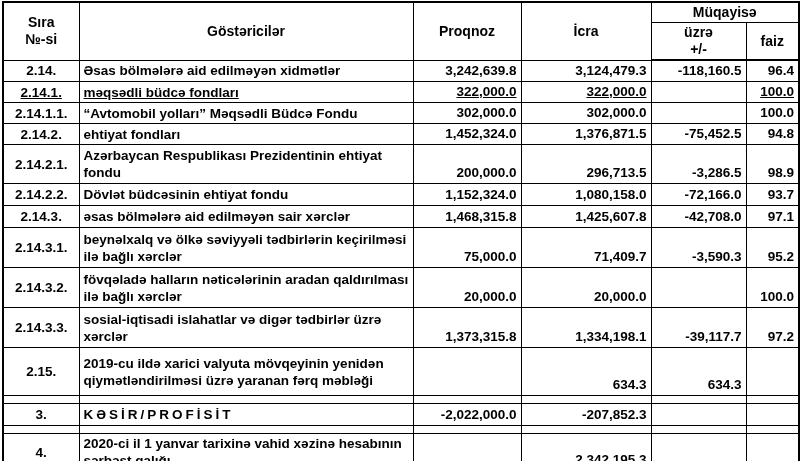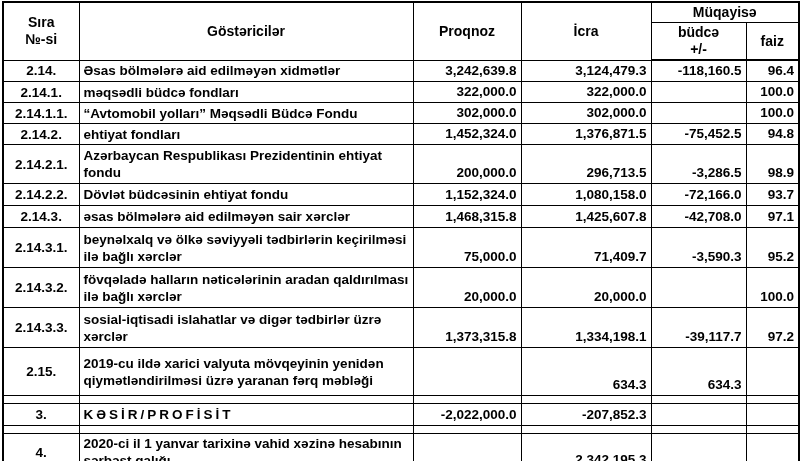--- a/index.html
+++ b/index.html
@@ -81,35 +81,35 @@
   <thead>
     <tr class="h1" style="height:18px">
       <th rowspan="2" class="pre">Sıra
 №-si</th>
       <th rowspan="2">Göstəricilər</th>
       <th rowspan="2">Proqnoz</th>
       <th rowspan="2">İcra</th>
       <th colspan="2" class="span2">Müqayisə</th>
     </tr>
     <tr style="height:37px">
-      <th class="pre">büdcə
+      <th class="pre">üzrə
 +/-</th>
       <th>faiz</th>
     </tr>
   </thead>
   <tbody>
       <tr style="height: 19px; margin-top: 48px;">
         <td class="no">2.14.</td>
         <td class="label">Əsas bölmələrə aid edilməyən xidmətlər</td>
         <td class="proqnoz">3,242,639.8</td>
         <td class="icra">3,124,479.3</td>
         <td class="ferq">-118,160.5</td>
         <td class="faiz">96.4</td>
       </tr>
-      <tr style="height: 19px;">
+      <tr style="height: 19px; text-decoration: underline;">
         <td class="no">2.14.1.</td>
         <td class="label">məqsədli büdcə fondları</td>
         <td class="proqnoz">322,000.0</td>
         <td class="icra">322,000.0</td>
         <td class="ferq"></td>
         <td class="faiz">100.0</td>
       </tr>
       <tr style="height: 19px;">
         <td class="no">2.14.1.1.</td>
         <td class="label">“Avtomobil yolları” Məqsədli Büdcə Fondu</td>

